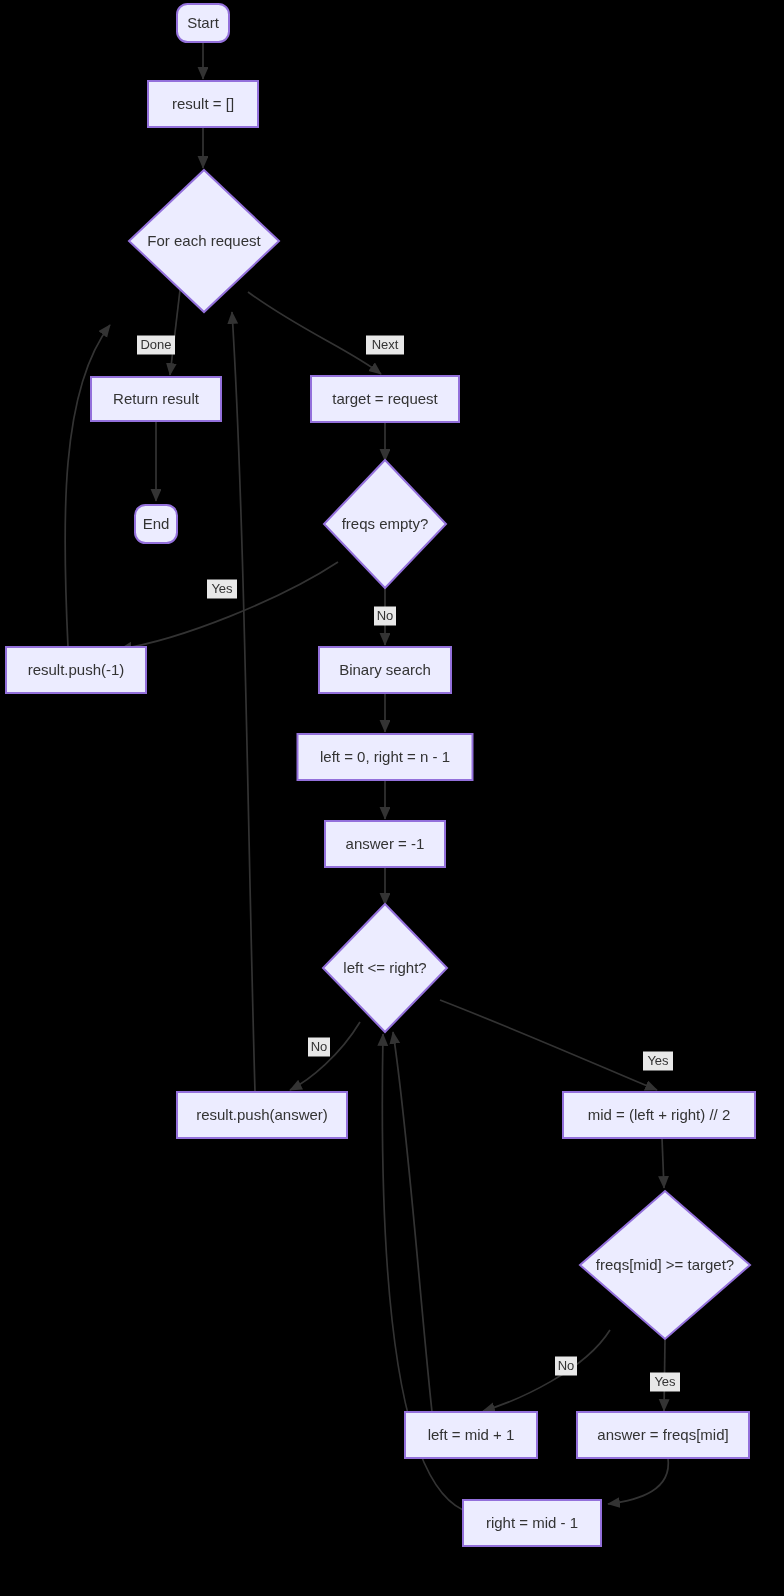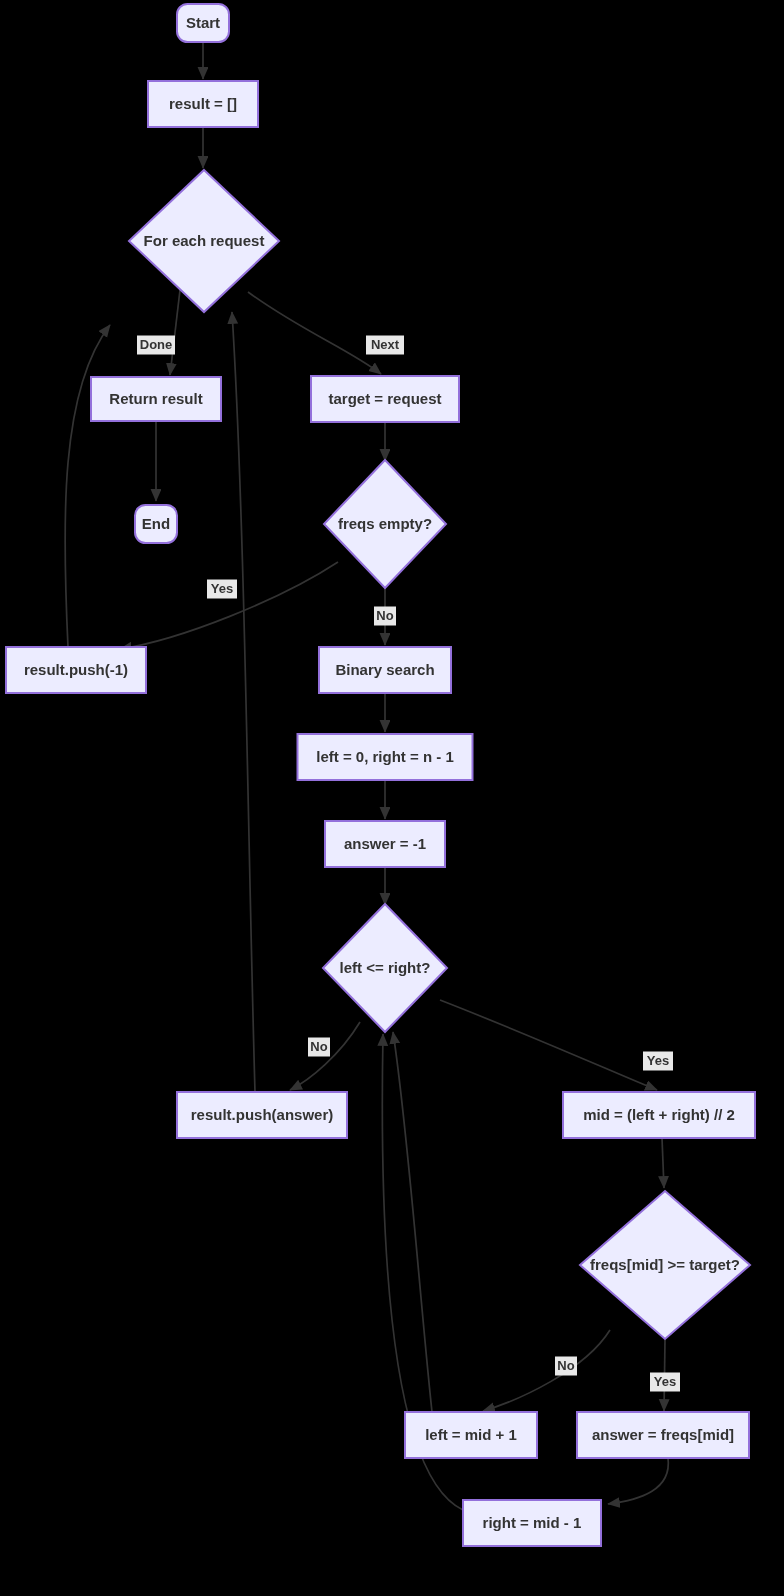--- a/index.html
+++ b/index.html
@@ -11,21 +11,20 @@
     width: 784px;
     height: 1596px;
     overflow: hidden;
     font-family: "Liberation Sans", sans-serif;
   }
   #flowchart-root {
     position: relative;
     width: 784px;
     height: 1216px;
     background: #000000;
-    font-weight: bold;
   }
   svg.fc {
     display: block;
     width: 784px;
     height: 1596px;
   }
   .node-shape {
     fill: #ECECFF;
     stroke: #9370DB;
     stroke-width: 2px;

